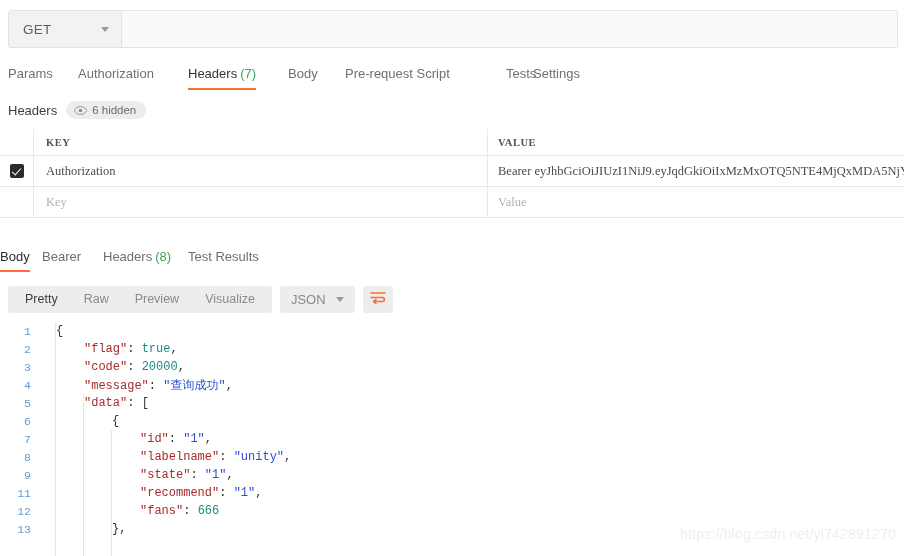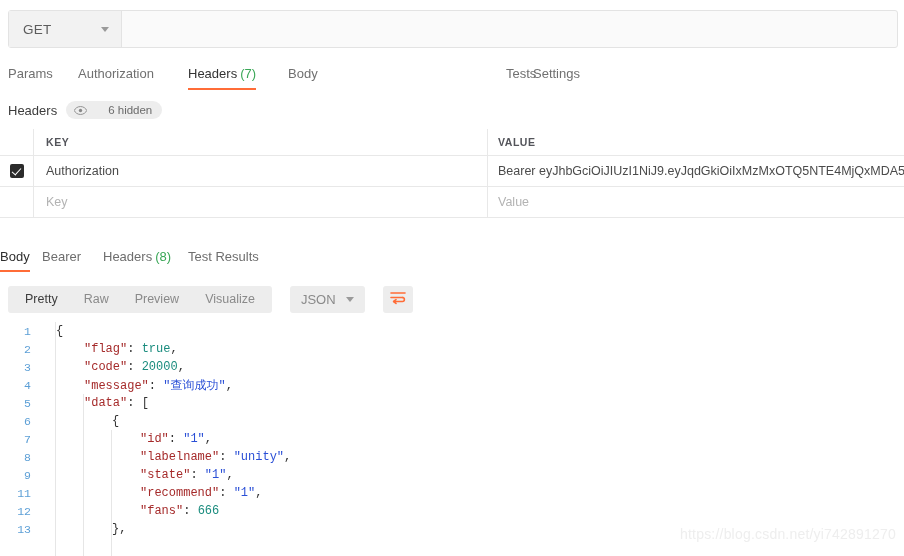--- a/index.html
+++ b/index.html
@@ -93,21 +93,21 @@
     align-items: center;
     gap: 9px;
   }
   .hdr-subbar-label {
     font-size: 13px;
     color: #3c3c3c;
   }
   .hidden-badge {
     display: flex;
     align-items: center;
-    gap: 21px;
+    gap: 5px;
     background: #ededed;
     border-radius: 11px;
     padding: 3px 10px 3px 8px;
     cursor: pointer;
   }
   .hidden-badge-text {
     font-size: 11.5px;
     color: #6b6b6b;
   }
   .eye-ico { display: block; }
@@ -116,20 +116,21 @@
   .tbl {
     position: absolute;
     left: 0; top: 129px;
     width: 904px;
   }
   .tbl-row {
     display: flex;
     border-bottom: 1px solid #e8e8e8;
     height: 31px;
     align-items: center;
+    font-family: Liberation Serif, serif;
   }
   .tbl-row.head { height: 27px; }
   .cell-chk {
     width: 34px;
     height: 100%;
     display: flex;
     align-items: center;
     justify-content: center;
     border-right: 1px solid #e8e8e8;
     flex: 0 0 34px;
@@ -210,21 +211,21 @@
     height: 2.5px;
     background: #ff6c37;
   }
 
   
   .view-toolbar {
     position: absolute;
     left: 8px; top: 286px;
     display: flex;
     align-items: center;
-    gap: 18px;
+    gap: 8px;
   }
   .seg-group {
     display: flex;
     align-items: center;
     background: #ededed;
     border-radius: 3px;
     height: 27px;
     padding: 0 4px;
   }
   .seg-item {
@@ -323,20 +324,21 @@
       <span class="method-label">GET</span>
       <span class="caret-down"></span>
     </div>
   </div>
 
   <div class="req-tabs" id="req-tabs">
       <div class="req-tab" style="position: absolute; left: 8px;"><span>Params</span></div>
       <div class="req-tab" style="position: absolute; left: 78px;"><span>Authorization</span></div>
       <div class="req-tab active" style="position: absolute; left: 188px;"><span>Headers</span><span class="tab-count">(7)</span></div>
       <div class="req-tab" style="position: absolute; left: 288px;"><span>Body</span></div>
+      <div class="req-tab" style="position: absolute; left: 345px;"><span>Pre-request Script</span></div>
       <div class="req-tab" style="position: absolute; left: 506px;"><span>Tests</span></div>
       <div class="req-tab" style="position: absolute; left: 533px;"><span>Settings</span></div>
     </div>
 
   <div class="hdr-subbar">
     <span class="hdr-subbar-label">Headers</span>
     <span class="hidden-badge">
       <span>
         <svg class="eye-ico" width="13" height="9" viewBox="0 0 16 11">
           <path d="M8 0.6C4.3 0.6 1.3 3 0.3 5.5c1 2.5 4 4.9 7.7 4.9s6.7-2.4 7.7-4.9C14.7 3 11.7 0.6 8 0.6z" fill="none" stroke="#888" stroke-width="1.1"></path>

